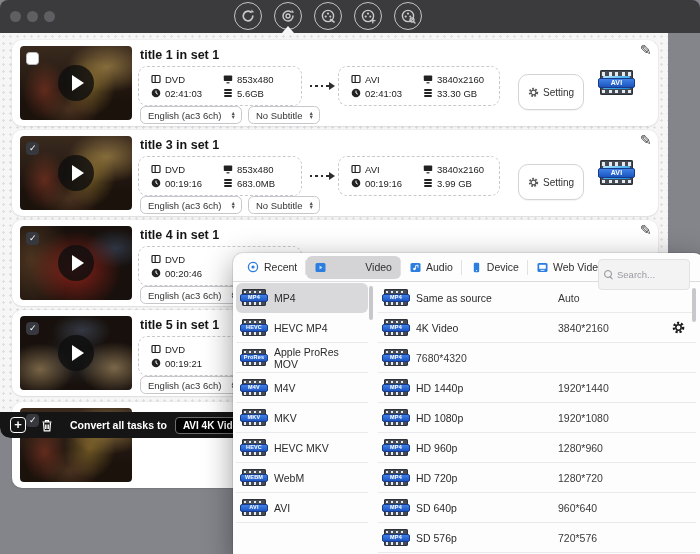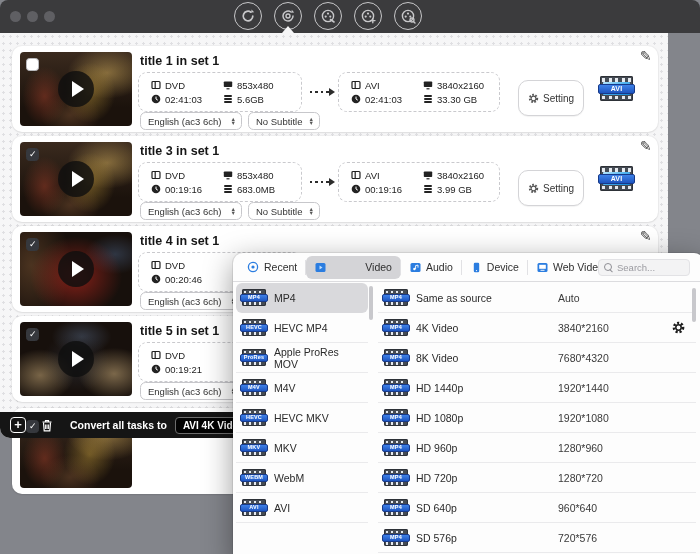--- a/index.html
+++ b/index.html
@@ -11,21 +11,21 @@
   .tl { position:absolute; top:11px; width:11px; height:11px; border-radius:50%; background:#5f5f63; }
   .tb-icons { position:absolute; left:234px; top:2px; display:flex; gap:12px; }
   .tb-btn { width:28px; height:28px; border-radius:50%; border:1.5px solid #c7c7c9; display:flex; align-items:center; justify-content:center; }
   .caret { position:absolute; left:282px; top:26px; width:0; height:0; border-left:6px solid transparent; border-right:6px solid transparent; border-bottom:7px solid #f6f6f7; }
 
   
   .mainwin { position:absolute; left:0; top:33px; width:668px; height:405px; background:#f6f6f7;
     background-image:radial-gradient(#dfdfe2 1px, transparent 1.2px); background-size:7px 7px;
     border-radius:0 0 10px 10px; }
   .row { position:absolute; left:12px; width:646px; height:86px; background:#fff; border-radius:10px;
-    box-shadow:0 1px 2px rgba(0,0,0,.07), 0 0 0 1px rgba(0,0,0,.03);margin-top:6px; }
+    box-shadow:0 1px 2px rgba(0,0,0,.07), 0 0 0 1px rgba(0,0,0,.03); }
   .thumb { position:absolute; left:8px; top:6px; width:112px; height:74px; border-radius:4px; overflow:hidden; background:#17100c; }
   .t-a { background:linear-gradient(180deg,#3a2a1e 0%,#1b120c 75%),radial-gradient(40px 26px at 78% 28%,rgba(210,170,80,.5),transparent); background-blend-mode:screen; }
   .t-a::before { content:""; position:absolute; inset:0;
     background:radial-gradient(22px 30px at 22% 60%,rgba(150,60,40,.55),transparent),
                radial-gradient(26px 30px at 62% 55%,rgba(200,160,60,.45),transparent),
                radial-gradient(30px 22px at 45% 85%,rgba(120,80,50,.5),transparent); }
   .t-b::before { content:""; position:absolute; inset:0;
     background:radial-gradient(46px 40px at 50% 60%,rgba(190,40,30,.65),transparent),
                radial-gradient(40px 60px at 10% 45%,rgba(110,75,45,.6),transparent),
                radial-gradient(30px 20px at 85% 30%,rgba(70,90,120,.5),transparent); }
@@ -85,21 +85,21 @@
     color:#fff; font-size:10px; font-weight:bold; display:flex; align-items:center; padding:0 5px 0 7px; }
   .profile .stp { margin-left:auto; display:flex; flex-direction:column; line-height:4px; font-size:5px; color:#fff; }
 
   
   .popup { position:absolute; left:233px; top:253px; width:471px; height:310px; background:#fdfdfd; border-radius:10px 10px 0 0;
     box-shadow:0 8px 30px rgba(0,0,0,.4), 0 0 0 1px rgba(0,0,0,.08); }
   .tabbar { position:relative; height:29px; border-bottom:1px solid #dcdcdf; display:flex; align-items:center; padding-left:5px; }
   .tab { height:23px; display:flex; align-items:center; gap:5px; padding:0 9px; font-size:10.5px; color:#2f2f2f; border-radius:6px; position:relative; }
   .tab + .tab::before { content:""; position:absolute; left:-1px; top:4px; bottom:4px; width:1px; background:#e1e1e4; }
   .tab.active { background:#d4d4d7;gap:39px; }
-  .searchbox { position:absolute; right:14px; top:6px; width:92px; height:17px; background:#f3f3f4; border:1px solid #e2e2e5; border-radius:4px;
+  .searchbox { position:absolute; right:14px; top:6px; width:92px; height:31px; background:#f3f3f4; border:1px solid #e2e2e5; border-radius:4px;
     display:flex; align-items:center; padding:0 5px; gap:4px; }
   .searchbox input { border:0; outline:0; background:transparent; width:64px; font-size:9.5px; color:#555; font-family:inherit; }
   .searchbox input::placeholder { color:#9a9aa0; }
   .mag { width:9px; height:9px; position:relative; flex:none; }
   .mag::before { content:""; position:absolute; left:0; top:0; width:6px; height:6px; border:1.3px solid #8f8f95; border-radius:50%; }
   .mag::after { content:""; position:absolute; left:6.2px; top:6.2px; width:3.5px; height:1.3px; background:#8f8f95; transform:rotate(45deg); transform-origin:0 0; }
 
   .plists { position:absolute; left:0; top:29px; right:0; bottom:0; }
   .flist { position:absolute; left:3px; top:1px; width:132px; }
   .fitem { height:30px; display:flex; align-items:center; gap:8px; padding:0 6px; border-bottom:1px solid #eaeaec; font-size:10.5px; color:#2b2b2b; }
@@ -519,30 +519,30 @@
       <div class="fitem">
           <span class="film">
             <span class="scr"></span>
             <span class="rib">M4V</span>
           </span>
           <span>M4V</span>
         </div>
       <div class="fitem">
           <span class="film">
             <span class="scr"></span>
+            <span class="rib">MKV</span>
+          </span>
+          <span>MKV</span>
+        </div>
+      <div class="fitem">
+          <span class="film">
+            <span class="scr"></span>
             <span class="rib">HEVC</span>
           </span>
           <span>HEVC MKV</span>
-        </div>
-      <div class="fitem">
-          <span class="film">
-            <span class="scr"></span>
-            <span class="rib">MKV</span>
-          </span>
-          <span>MKV</span>
         </div>
       <div class="fitem">
           <span class="film">
             <span class="scr"></span>
             <span class="rib">WEBM</span>
           </span>
           <span>WebM</span>
         </div>
       <div class="fitem">
           <span class="film">
@@ -576,21 +576,20 @@
               <circle cx="6" cy="6" r="4.2" fill="none" stroke="#1c1c1c" stroke-width="2.4" stroke-dasharray="1.9 1.7"></circle>
               <circle cx="6" cy="6" r="2.5" fill="none" stroke="#1c1c1c" stroke-width="1.4"></circle>
             </svg>
           </span>
         </div>
       <div class="ritem">
           <span class="film">
             <span class="scr"></span>
             <span class="rib">MP4</span>
           </span>
-          <span>8K Video</span>
           <span class="res">7680*4320</span>
           <span></span>
         </div>
       <div class="ritem">
           <span class="film">
             <span class="scr"></span>
             <span class="rib">MP4</span>
           </span>
           <span>HD 1440p</span>
           <span class="res">1920*1440</span>

